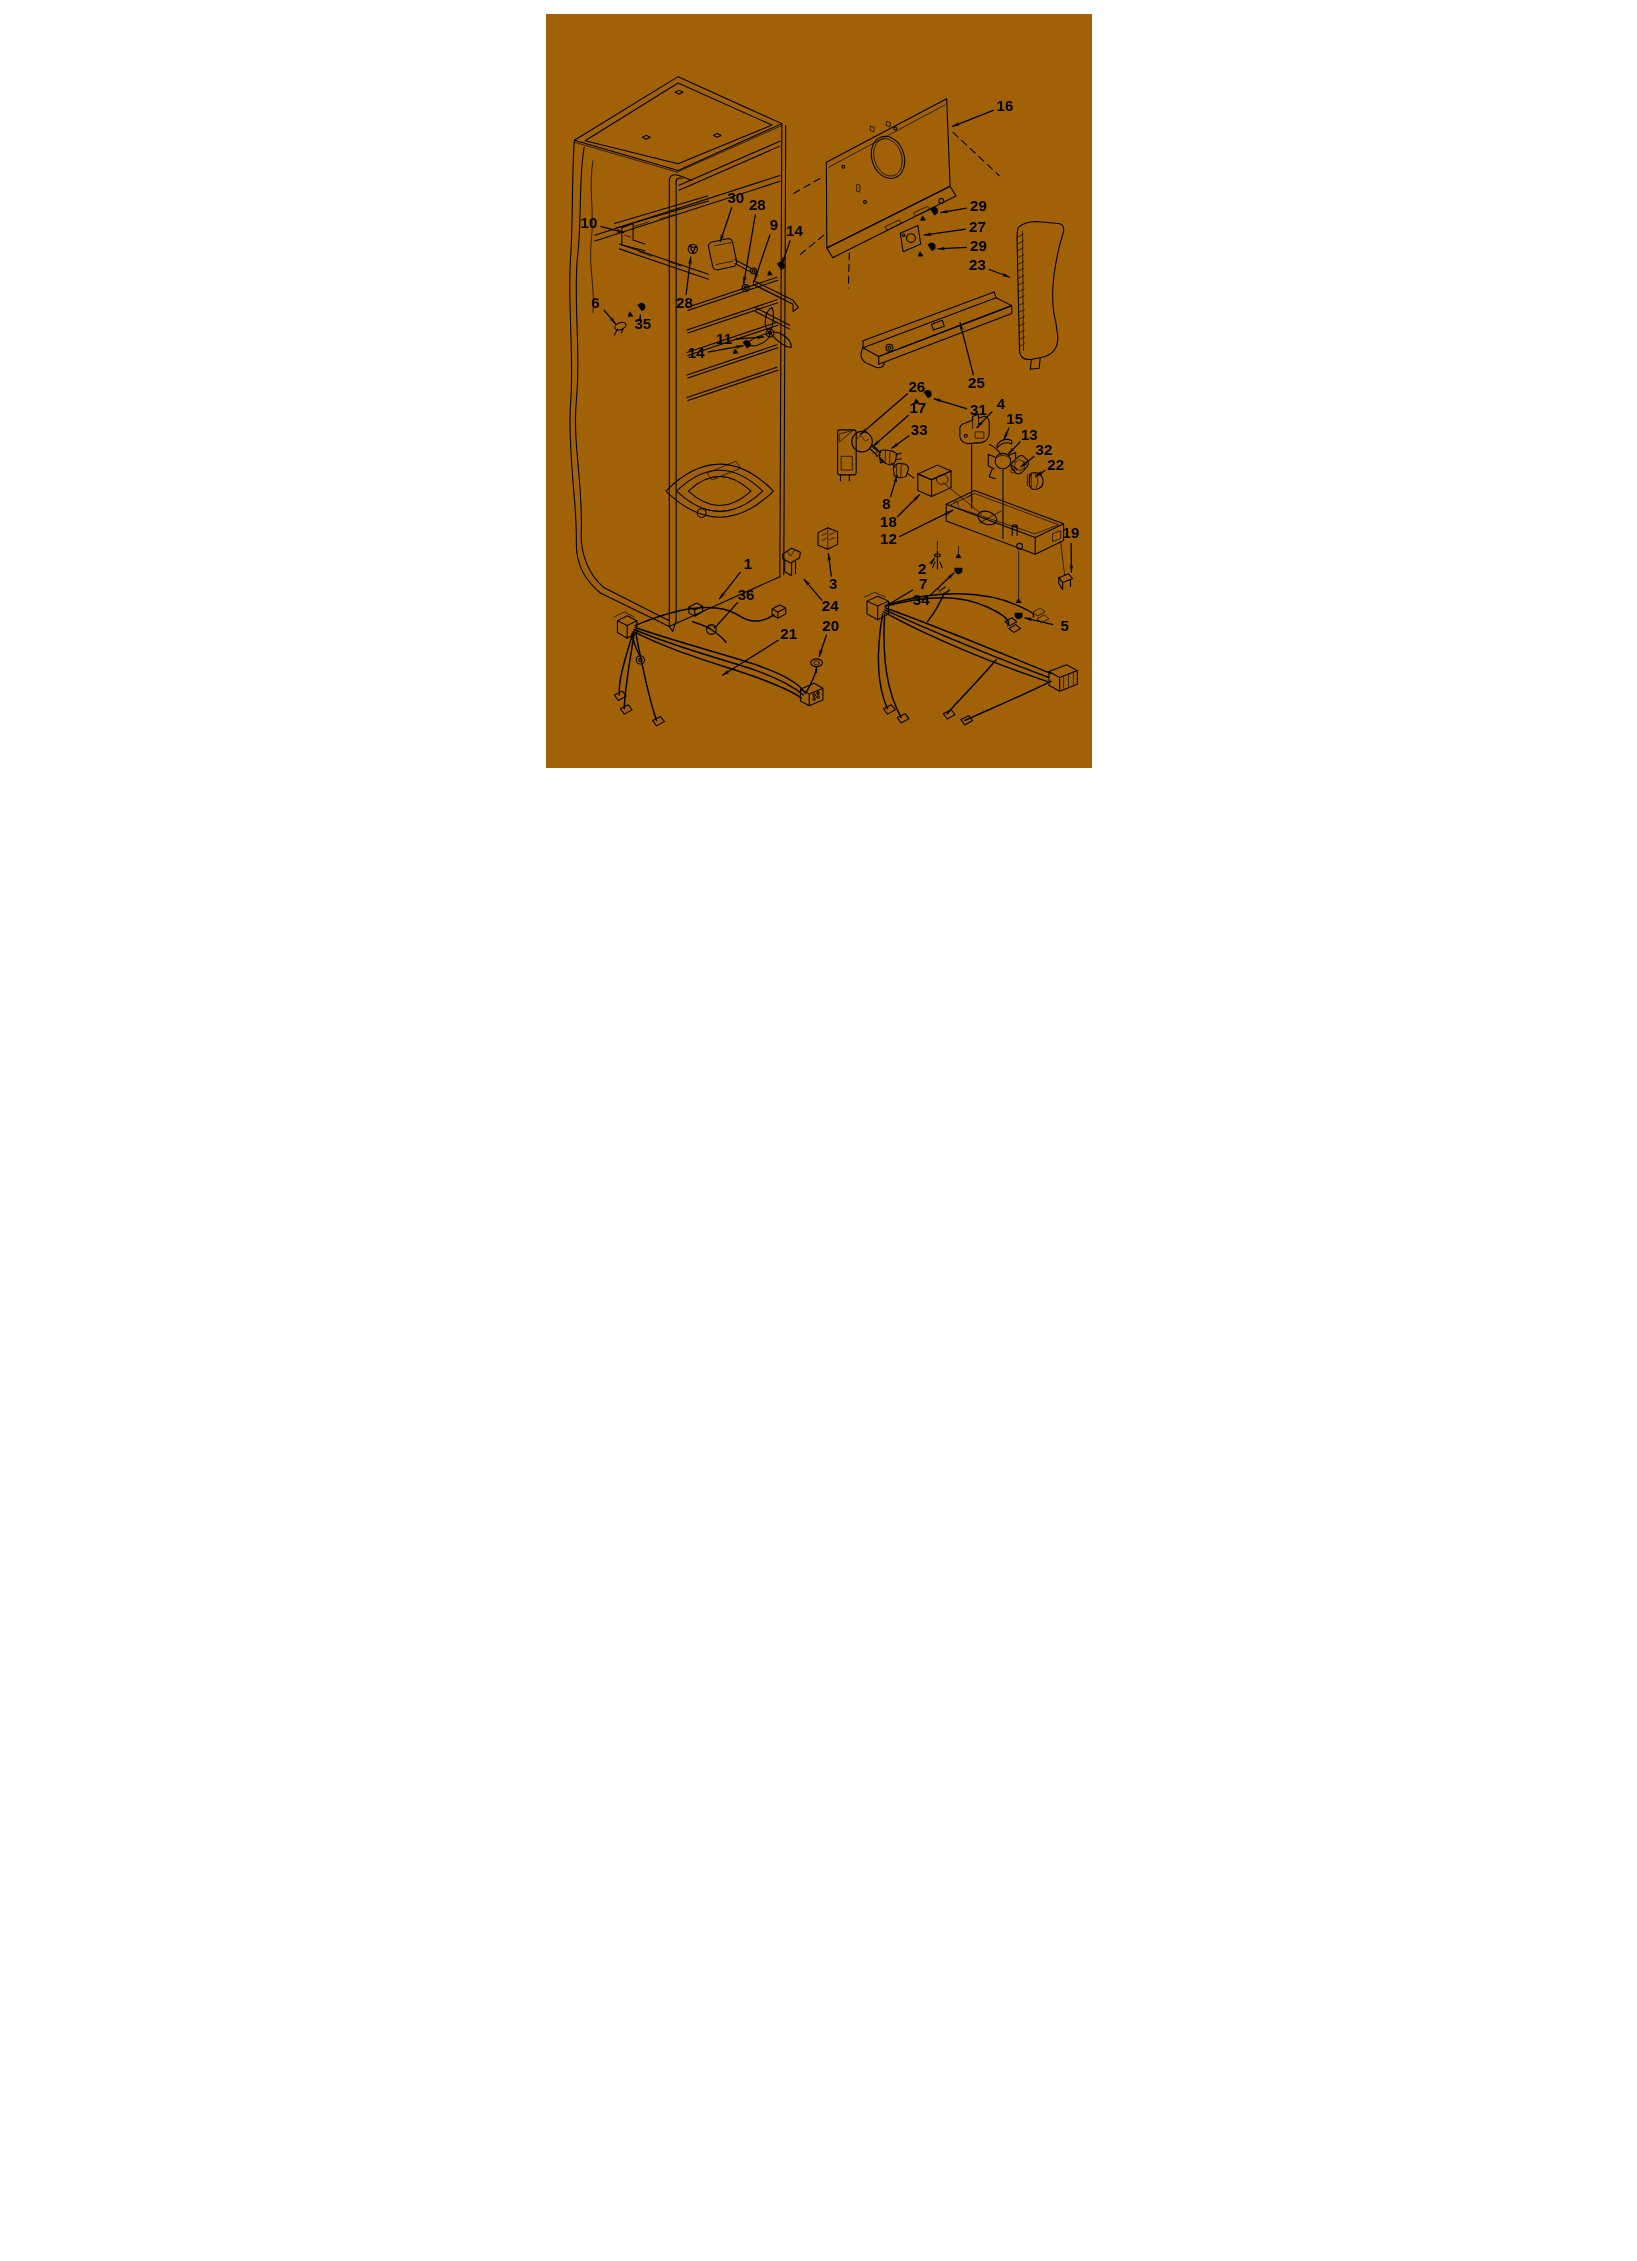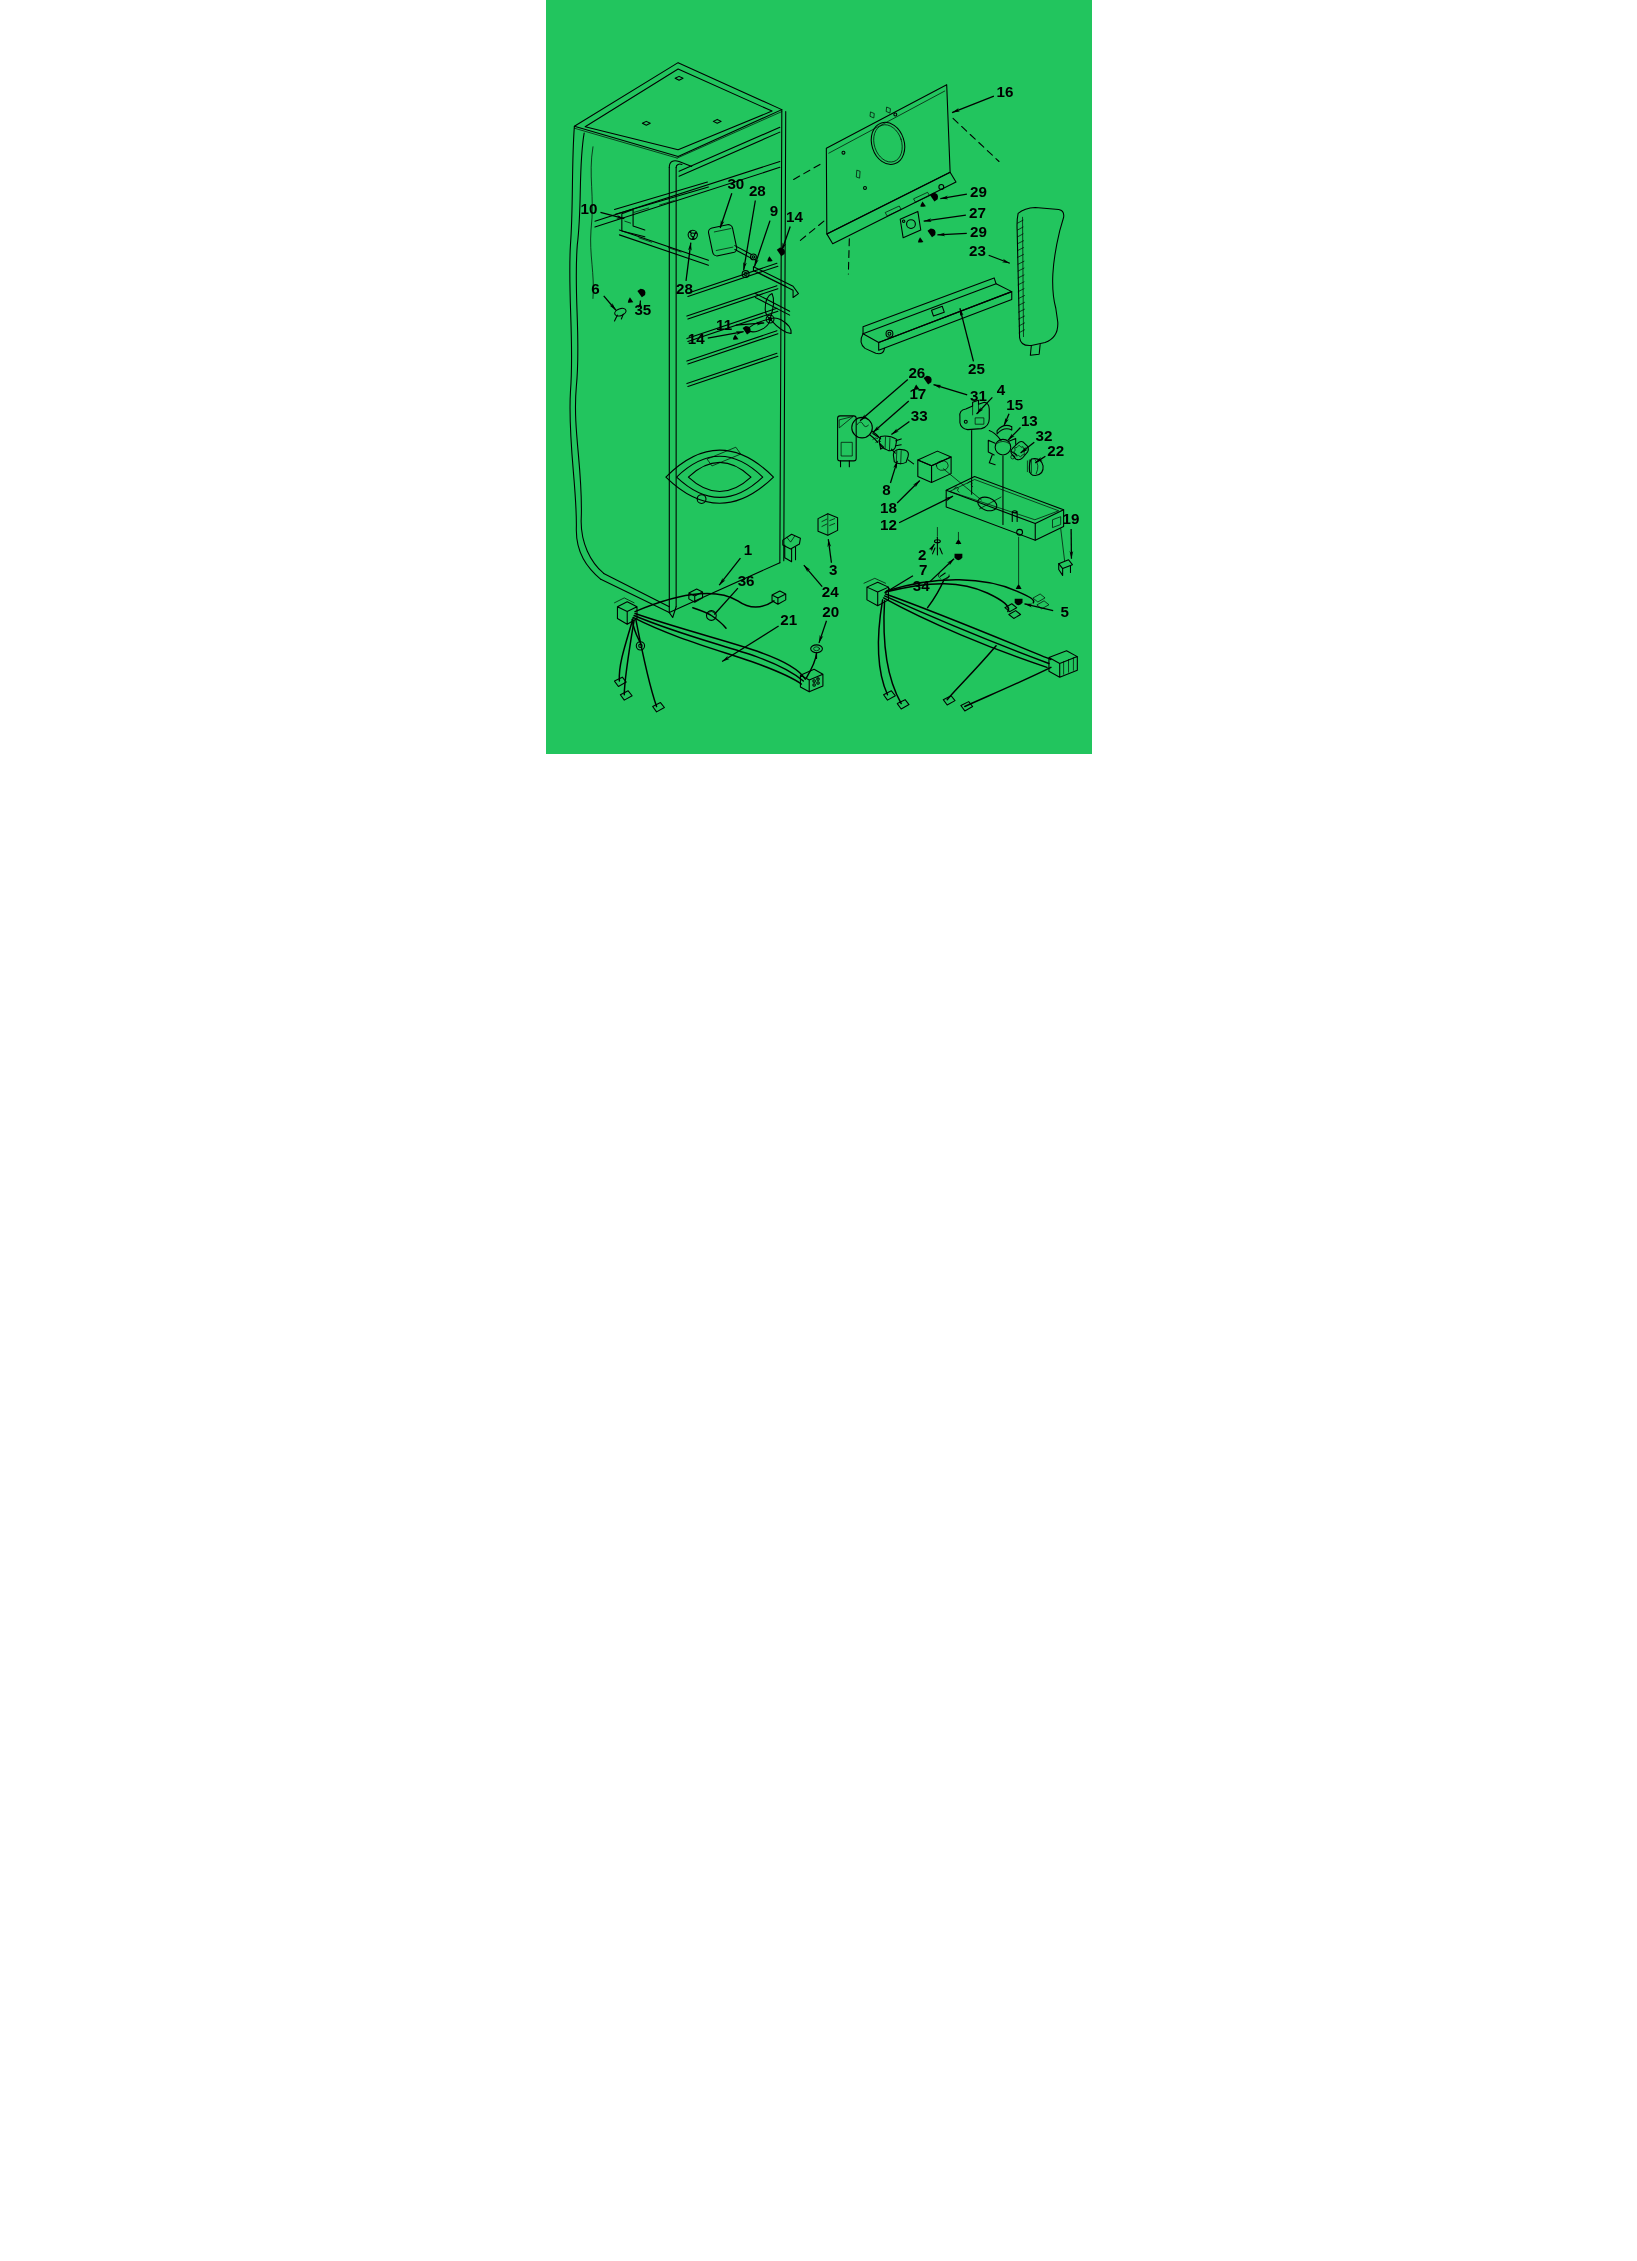--- a/index.html
+++ b/index.html
@@ -1,16 +1,16 @@
 <!DOCTYPE html>
 <html style="font-size:7.8px"><head>
 <meta charset="utf-8">
 <style>
   html,body{margin:0;padding:0;background:#ffffff;}
-  .page{position:relative;width:546px;height:754px;margin:0 auto;background:#22c55e;overflow:hidden;
+  .page{position:relative;width:546px;height:754px;margin:14px auto;background:#a16207;overflow:hidden;
         font-family:"Liberation Sans", sans-serif;}
   svg{position:absolute;inset:0;width:100%;height:100%;}
   .art path,.art line,.art circle,.art ellipse,.art rect,.art polyline,.art polygon{
       fill:none;stroke:#000;stroke-width:2.2;stroke-linecap:round;stroke-linejoin:round;}
   .art .wire{stroke-width:3;}
   .art .thin{stroke-width:1.4;}
   .art .dash{stroke-dasharray:14 10;}
   .callout-text{font-family:"Liberation Sans", sans-serif;font-weight:700;font-size:31px;
       fill:#000;text-anchor:middle;dominant-baseline:middle;}
   .leader{stroke:#000;stroke-width:2.6;fill:none;}

